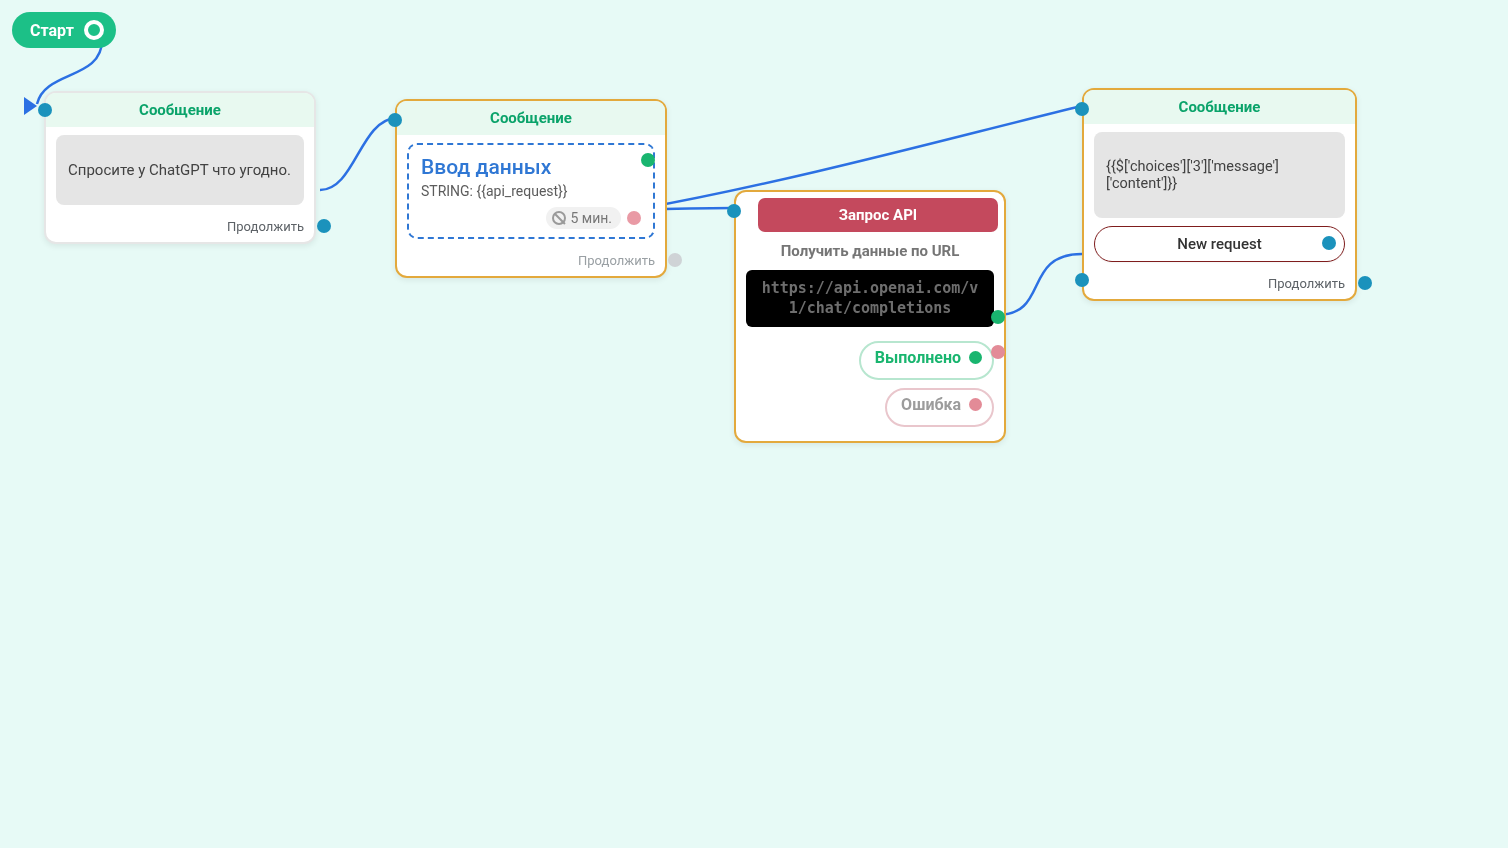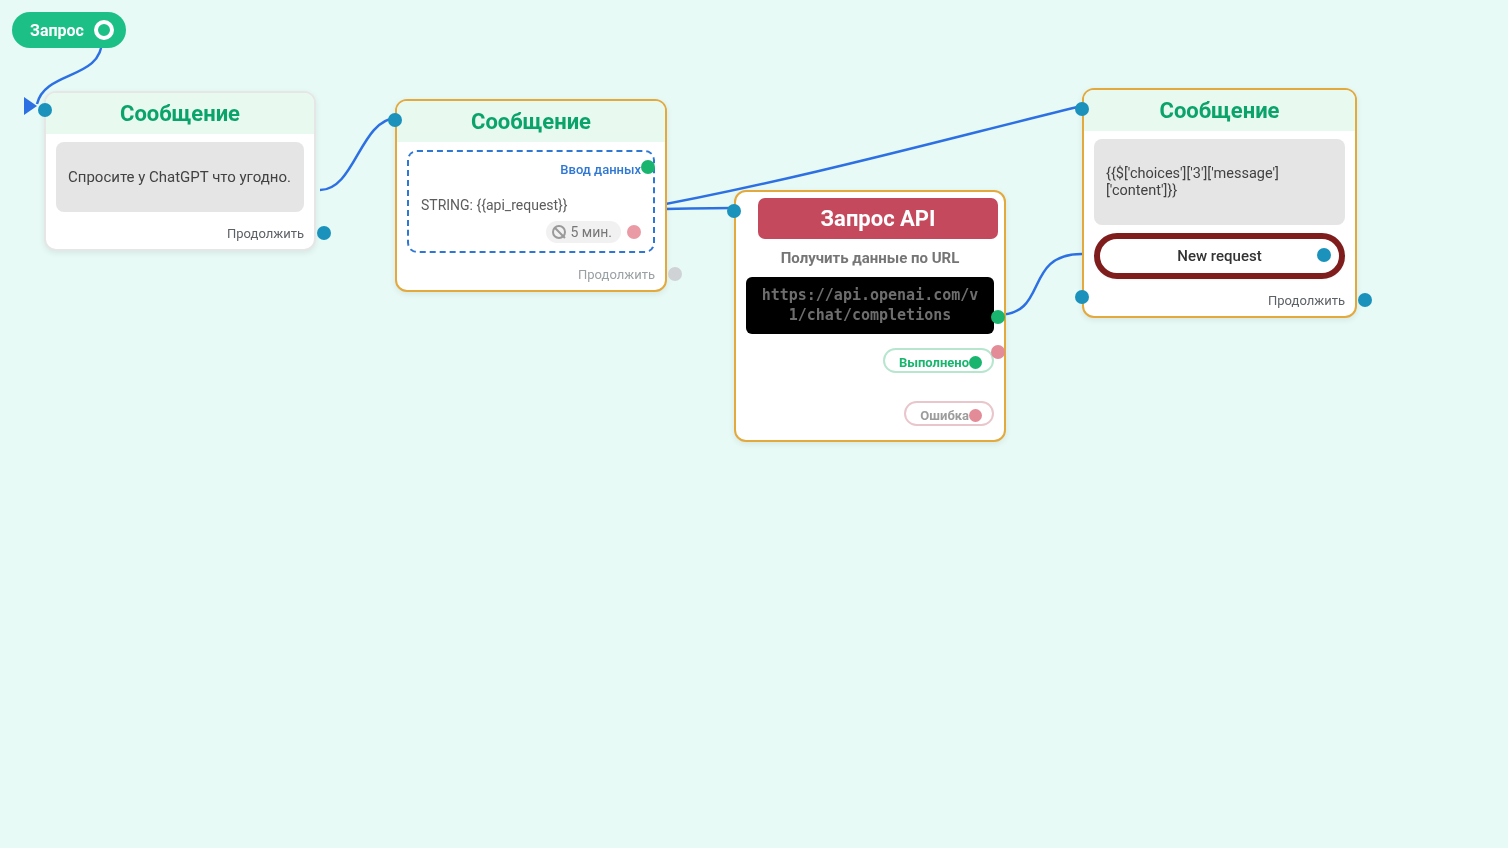--- a/index.html
+++ b/index.html
@@ -55,21 +55,21 @@
     box-shadow: 0 2px 6px rgba(0,0,0,0.08);
   }
   .node-yellow { border: 2px solid #e3a93c; }
   .node-plain  { border: 2px solid #e6e6e6; }
 
   .node-header {
     border-radius: 9px 9px 0 0;
     padding: 8px 10px;
     text-align: center;
     font-weight: 700;
-    font-size: 22px;
+    font-size: 15px;
   }
   .hdr-green { background: #e8f9f0; color: #0aa36a; }
   .hdr-red   { background: #c4495d; color: #fff; border-radius: 7px; margin: 6px 6px 2px 22px; }
 
   .node-body { padding: 8px 10px 10px 10px; display: flex; flex-direction: column; gap: 8px; }
 
   .text-block {
     background: #e5e5e5;
     border-radius: 8px;
     padding: 26px 12px;
@@ -97,24 +97,23 @@
 
   
   .input-card {
     border: 2px dashed #2f77d4;
     border-radius: 10px;
     padding: 10px 12px 8px;
     position: relative;
   }
   .input-title {
     color: #2f77d4;
-    font-size: 13px;
+    font-size: 21px;
     font-weight: 500;
-    margin-bottom: 20px;
-    text-align: right;
+    margin-bottom: 4px;
   }
   .input-var {
     color: #5c5c5c;
     font-size: 14px;
   }
   .input-footer {
     display: flex;
     justify-content: flex-end;
     align-items: center;
     gap: 6px;
@@ -165,31 +164,32 @@
     padding: 4px 10px 8px 10px;
     position: relative;
   }
   .continue.dark { color: #5d6267; }
 
   
   .pill-row { display: flex; justify-content: flex-end; margin-top: 6px; }
   .pill {
     display: inline-flex;
     align-items: center;
+    gap: 8px;
     border-radius: 999px;
-    padding: 5px 10px 1px 14px;
-    font-size: 13px;
+    padding: 5px 10px 11px 14px;
+    font-size: 16px;
   }
   .pill-pink-border { border: 2px solid #e9c6cc; color: #9c9c9c; background: #fff; }
   .pill-dot { width: 13px; height: 13px; border-radius: 50%; }
 
   
   .chip {
     background: #fff;
-    border: 6px solid #7f1d1d;
+    border: 1px solid #7f1d1d;
     border-radius: 999px;
     padding: 8px 12px;
     text-align: center;
     color: #333;
     font-size: 15px;
     position: relative;
     box-shadow: 0 1px 2px rgba(0,0,0,0.04);
     font-weight: 500;
   }
 
@@ -221,21 +221,21 @@
 
   <path d="M 639 209 C 690 209, 688 208, 734 208"></path>
 
   <path d="M 639 209 C 800 180, 980 130, 1082 106"></path>
 
   <path d="M 997 315 C 1050 315, 1022 254, 1082 254"></path>
 </svg>
 <div class="arrowhead"></div>
 
 <div class="start-pill">
-  <span>Запрос</span>
+  <span>Старт</span>
   <span class="start-ring"></span>
 </div>
 
 <div id="node1" class="node node-plain">
   <div class="port port-blue" style="left:-8px; top:10px;"></div>
   <div class="node-header hdr-green">Сообщение</div>
   <div class="node-body">
     <div class="text-block">Спросите у ChatGPT что угодно.</div>
   </div>
   <div class="continue dark">
@@ -274,21 +274,21 @@
   <div class="hdr-red node-header">Запрос API</div>
   <div class="node-body" style="padding-top:2px;font-weight:bold;">
     <div class="subtitle">Получить данные по URL</div>
     <div class="url-block">https://api.openai.com/v1/chat/completions</div>
     <div class="pill-row">
       <span class="pill pill-pink-border" style="border-color:#b7e6cf;">
         <span style="color:#19b56f;">Выполнено</span>
         <span class="pill-dot" style="background:#19b56f;"></span>
       </span>
     </div>
-    <div class="pill-row" style="margin-top:20px; margin-bottom:4px;">
+    <div class="pill-row" style="margin-top:0; margin-bottom:4px;">
       <span class="pill pill-pink-border">
         <span>Ошибка</span>
         <span class="pill-dot" style="background:#e38b97;"></span>
       </span>
     </div>
   </div>
   <div class="port port-green" style="right:-1px; top:118px;"></div>
   <div class="port port-pink-strong" style="right:-1px; top:153px;"></div>
 </div>
 

